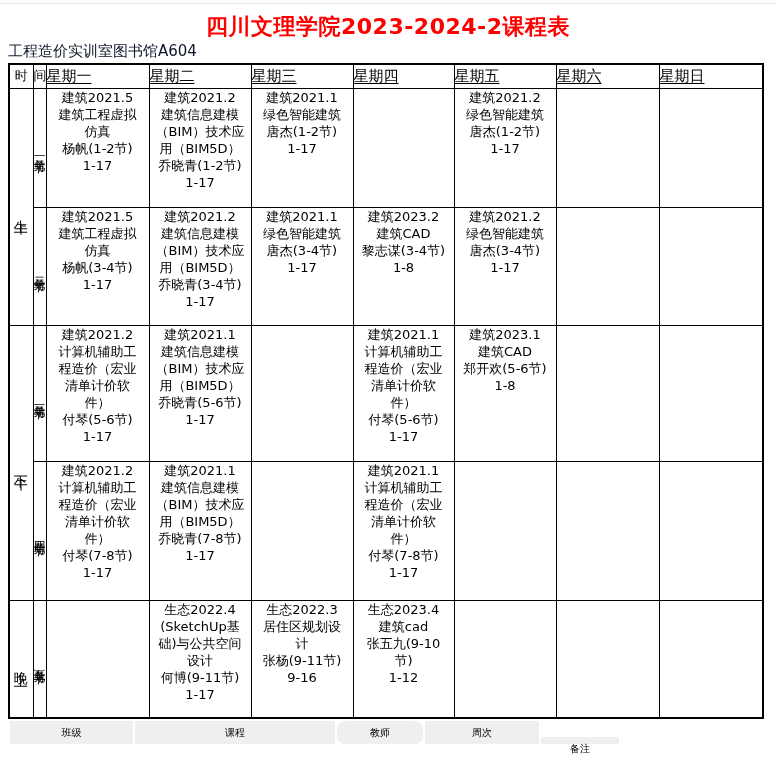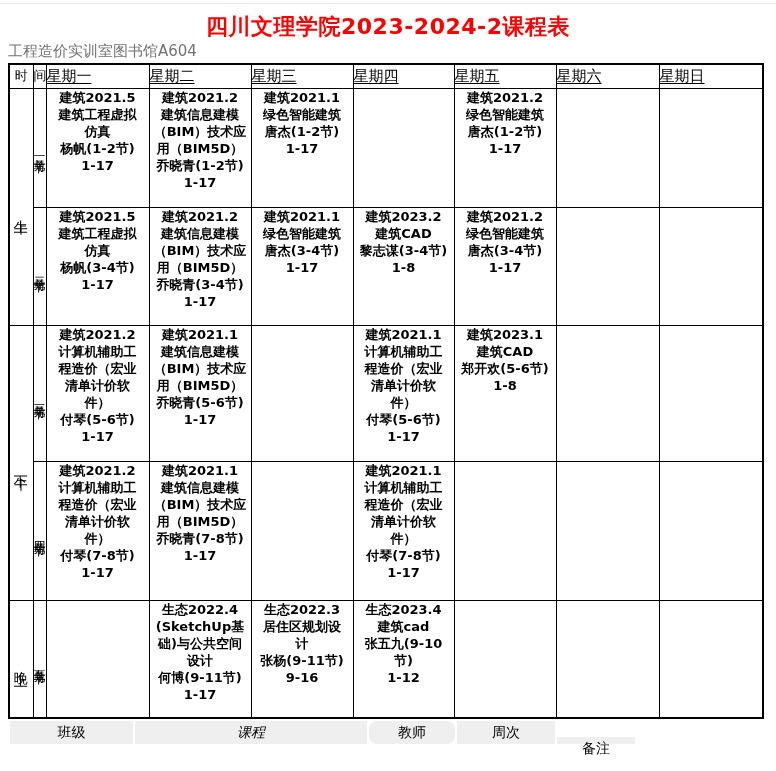--- a/index.html
+++ b/index.html
@@ -36,21 +36,21 @@
     font-weight: bold;
     color: #ff0000;
     letter-spacing: 0.5px;
   }
   .room-subtitle {
     position: absolute;
     top: 42px;
     left: 8px;
     font-size: 15px;
     line-height: 18px;
-    color: #737373;
+    color: #0f172a;
   }
   table.timetable {
     position: absolute;
     top: 63px;
     left: 8px;
     width: 754px;
     border-collapse: collapse;
     table-layout: fixed;
     border: 2px solid #000;
   }
@@ -84,42 +84,41 @@
   }
   td.group-cell .vtext { font-size: 14px; letter-spacing: 2px; }
   td.unit-cell .vtext { font-size: 12px; letter-spacing: 1px; }
   td.course-cell {
     font-size: 13px;
     line-height: 17px;
     text-align: center;
     vertical-align: top;
     padding-top: 3px;
     white-space: pre-line;
-    font-weight: bold;
   }
   .legend-row {
     position: absolute;
     top: 721px;
     left: 10px;
     width: 750px;
     height: 23px;
     display: flex;
     gap: 2px;
   }
   .legend-cell {
     background: #efefef;
-    font-size: 14px;
+    font-size: 10px;
     line-height: 23px;
     text-align: center;
     flex: 0 0 auto;
   }
   .lg-0 { width: 123px; }
-  .lg-1 { width: 232px; font-style: italic; }
+  .lg-1 { width: 200px; }
   .lg-2 { width: 86px; border-radius: 8px; }
-  .lg-3 { width: 98px; }
+  .lg-3 { width: 114px; }
   .lg-4 { width: 116px; }
   .lg-5 { width: 78px; margin-top: 16px; }
 </style>
 </head>
 <body>
 
 <div id="page">
 
   <div class="top-divider"></div>
 

